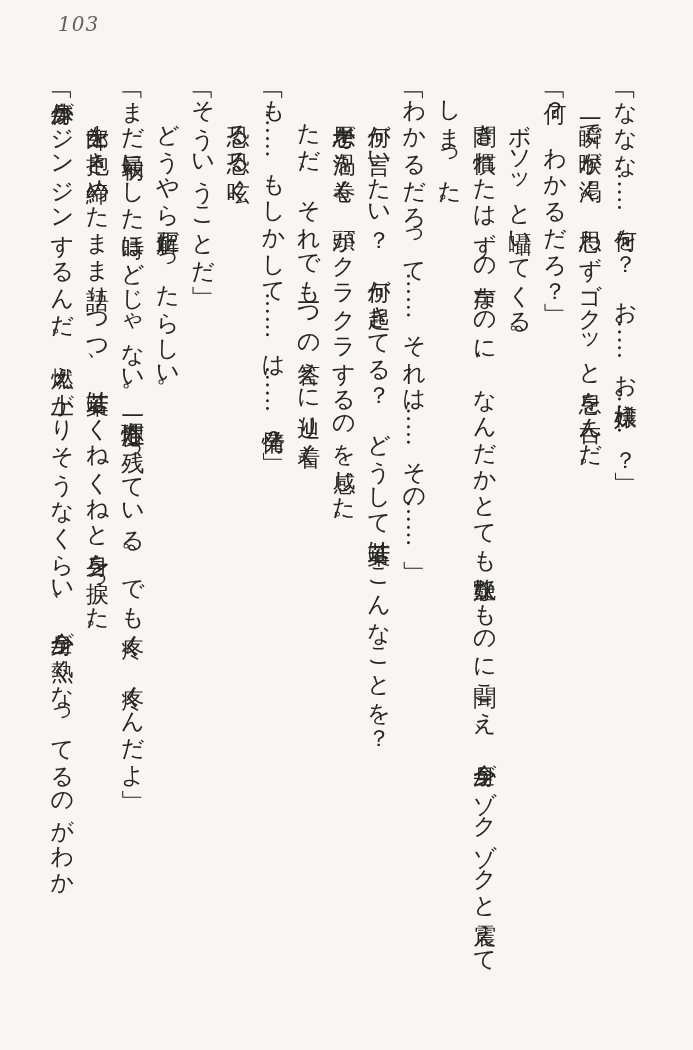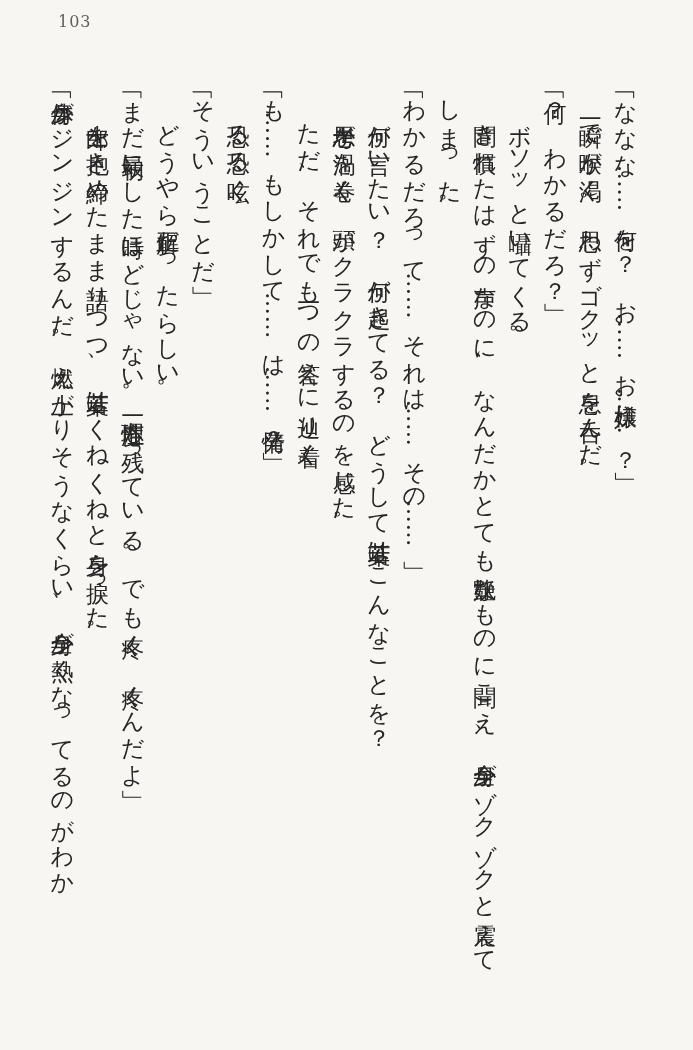--- a/index.html
+++ b/index.html
@@ -11,21 +11,22 @@
     position: relative;
     width: 693px;
     height: 1050px;
     background: #f7f6f3;
     overflow: hidden;
   }
   .page-number {
     position: absolute;
     top: 12px;
     left: 58px;
-    font-size: 16px;
+    font-size: 20px;
+    font-style: italic;
     color: #5f5f5f;
     letter-spacing: 1px;
   }
   .text-block {
     position: absolute;
     top: 84px;
     right: 50px;
     height: 880px;
     writing-mode: vertical-rl;
     text-orientation: mixed;

